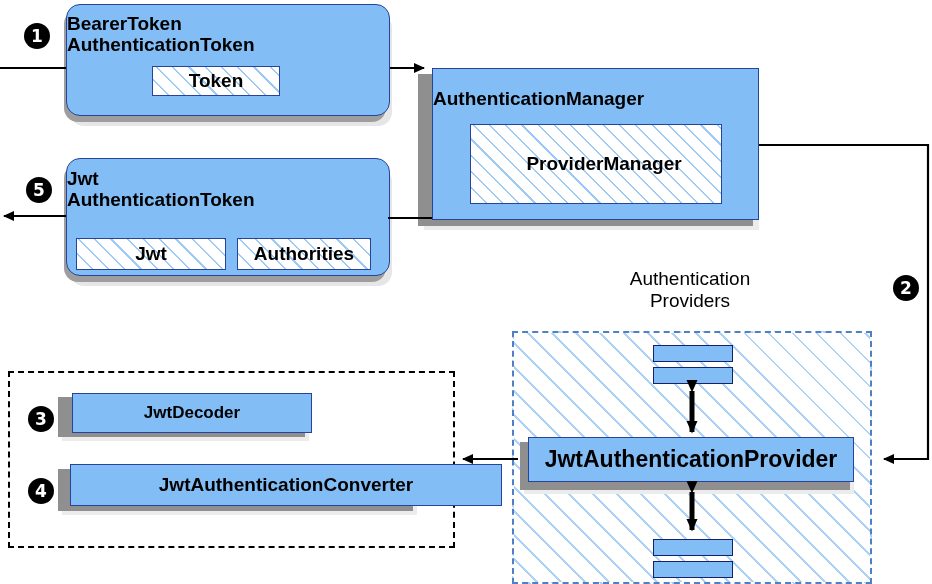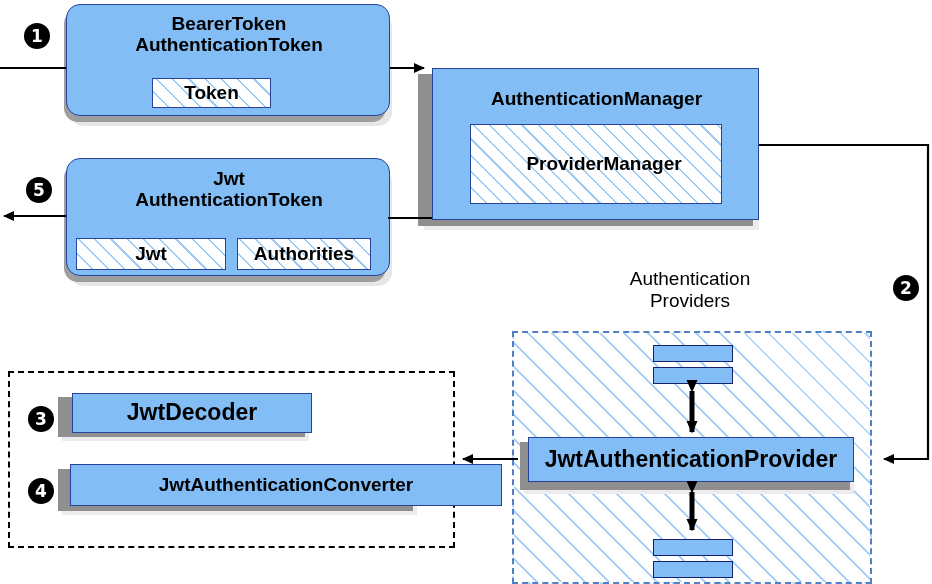--- a/index.html
+++ b/index.html
@@ -14,21 +14,20 @@
     height:584px;
     background:#ffffff;
     overflow:hidden;
   }
   .abs{position:absolute;}
 
   
   .boxtitle{
     font-weight:bold;
     color:#000000;
-    text-align:center;
     line-height:1.12;
     white-space:pre-line;
   }
 
   
   .card{
     box-sizing:border-box;
     background:#82BDF5;
     border:1.5px solid #27439B;
     border-radius:14px;
@@ -192,21 +191,21 @@
   </svg>
 
   <div class="abs badge" style="left:24px;top:23px;">1</div>
 
   <div class="abs card-shadow2" style="left:70px;top:14px;width:322px;height:112px;"></div>
   <div class="abs card-shadow" style="left:64px;top:10px;width:322px;height:112px;"></div>
   <div class="abs card" style="left:66px;top:4px;width:324px;height:112px;">
     <div class="boxtitle abs" style="left:0;top:8px;width:324px;font-size:19px;">BearerToken
 AuthenticationToken</div>
   </div>
-  <div class="abs hatch" style="left:152px;top:78px;width:119px;height:30px;text-align:center;">
+  <div class="abs hatch" style="left:152px;top:66px;width:128px;height:30px;text-align:center;">
     <span style="font-size:19px;">Token</span>
   </div>
 
   <div class="abs badge" style="left:26px;top:177px;">5</div>
 
   <div class="abs card-shadow2" style="left:70px;top:168px;width:322px;height:118px;"></div>
   <div class="abs card-shadow" style="left:64px;top:164px;width:322px;height:118px;"></div>
   <div class="abs card" style="left:66px;top:158px;width:324px;height:118px;">
     <div class="boxtitle abs" style="left:0;top:9px;width:324px;font-size:19px;">Jwt
 AuthenticationToken</div>
@@ -248,21 +247,21 @@
   <div class="abs stub" style="left:653px;top:561px;width:80px;height:17px;"></div>
 
   <div class="abs panel-dotted" style="left:8px;top:371px;width:447px;height:177px;"></div>
 
   <div class="abs badge" style="left:28px;top:406px;">3</div>
 
   <div class="abs sq-shadow2" style="left:62px;top:401px;width:247px;height:40px;"></div>
   <div class="abs sq-shadow" style="left:58px;top:397px;width:247px;height:40px;"></div>
   <div class="abs sqcard" style="left:72px;top:393px;width:240px;height:40px;
               display:flex;align-items:center;justify-content:center;">
-    <span class="boxtitle" style="font-size:23px;">JwtDecoder</span>
+    <span class="boxtitle" style="font-size:17px;">JwtDecoder</span>
   </div>
 
   <div class="abs badge" style="left:28px;top:478px;">4</div>
 
   <div class="abs sq-shadow2" style="left:62px;top:473px;width:355px;height:42px;"></div>
   <div class="abs sq-shadow" style="left:58px;top:469px;width:355px;height:42px;"></div>
   <div class="abs sqcard" style="left:70px;top:464px;width:432px;height:42px;
               display:flex;align-items:center;justify-content:center;">
     <span class="boxtitle" style="font-size:19px;">JwtAuthenticationConverter</span>
   </div>

